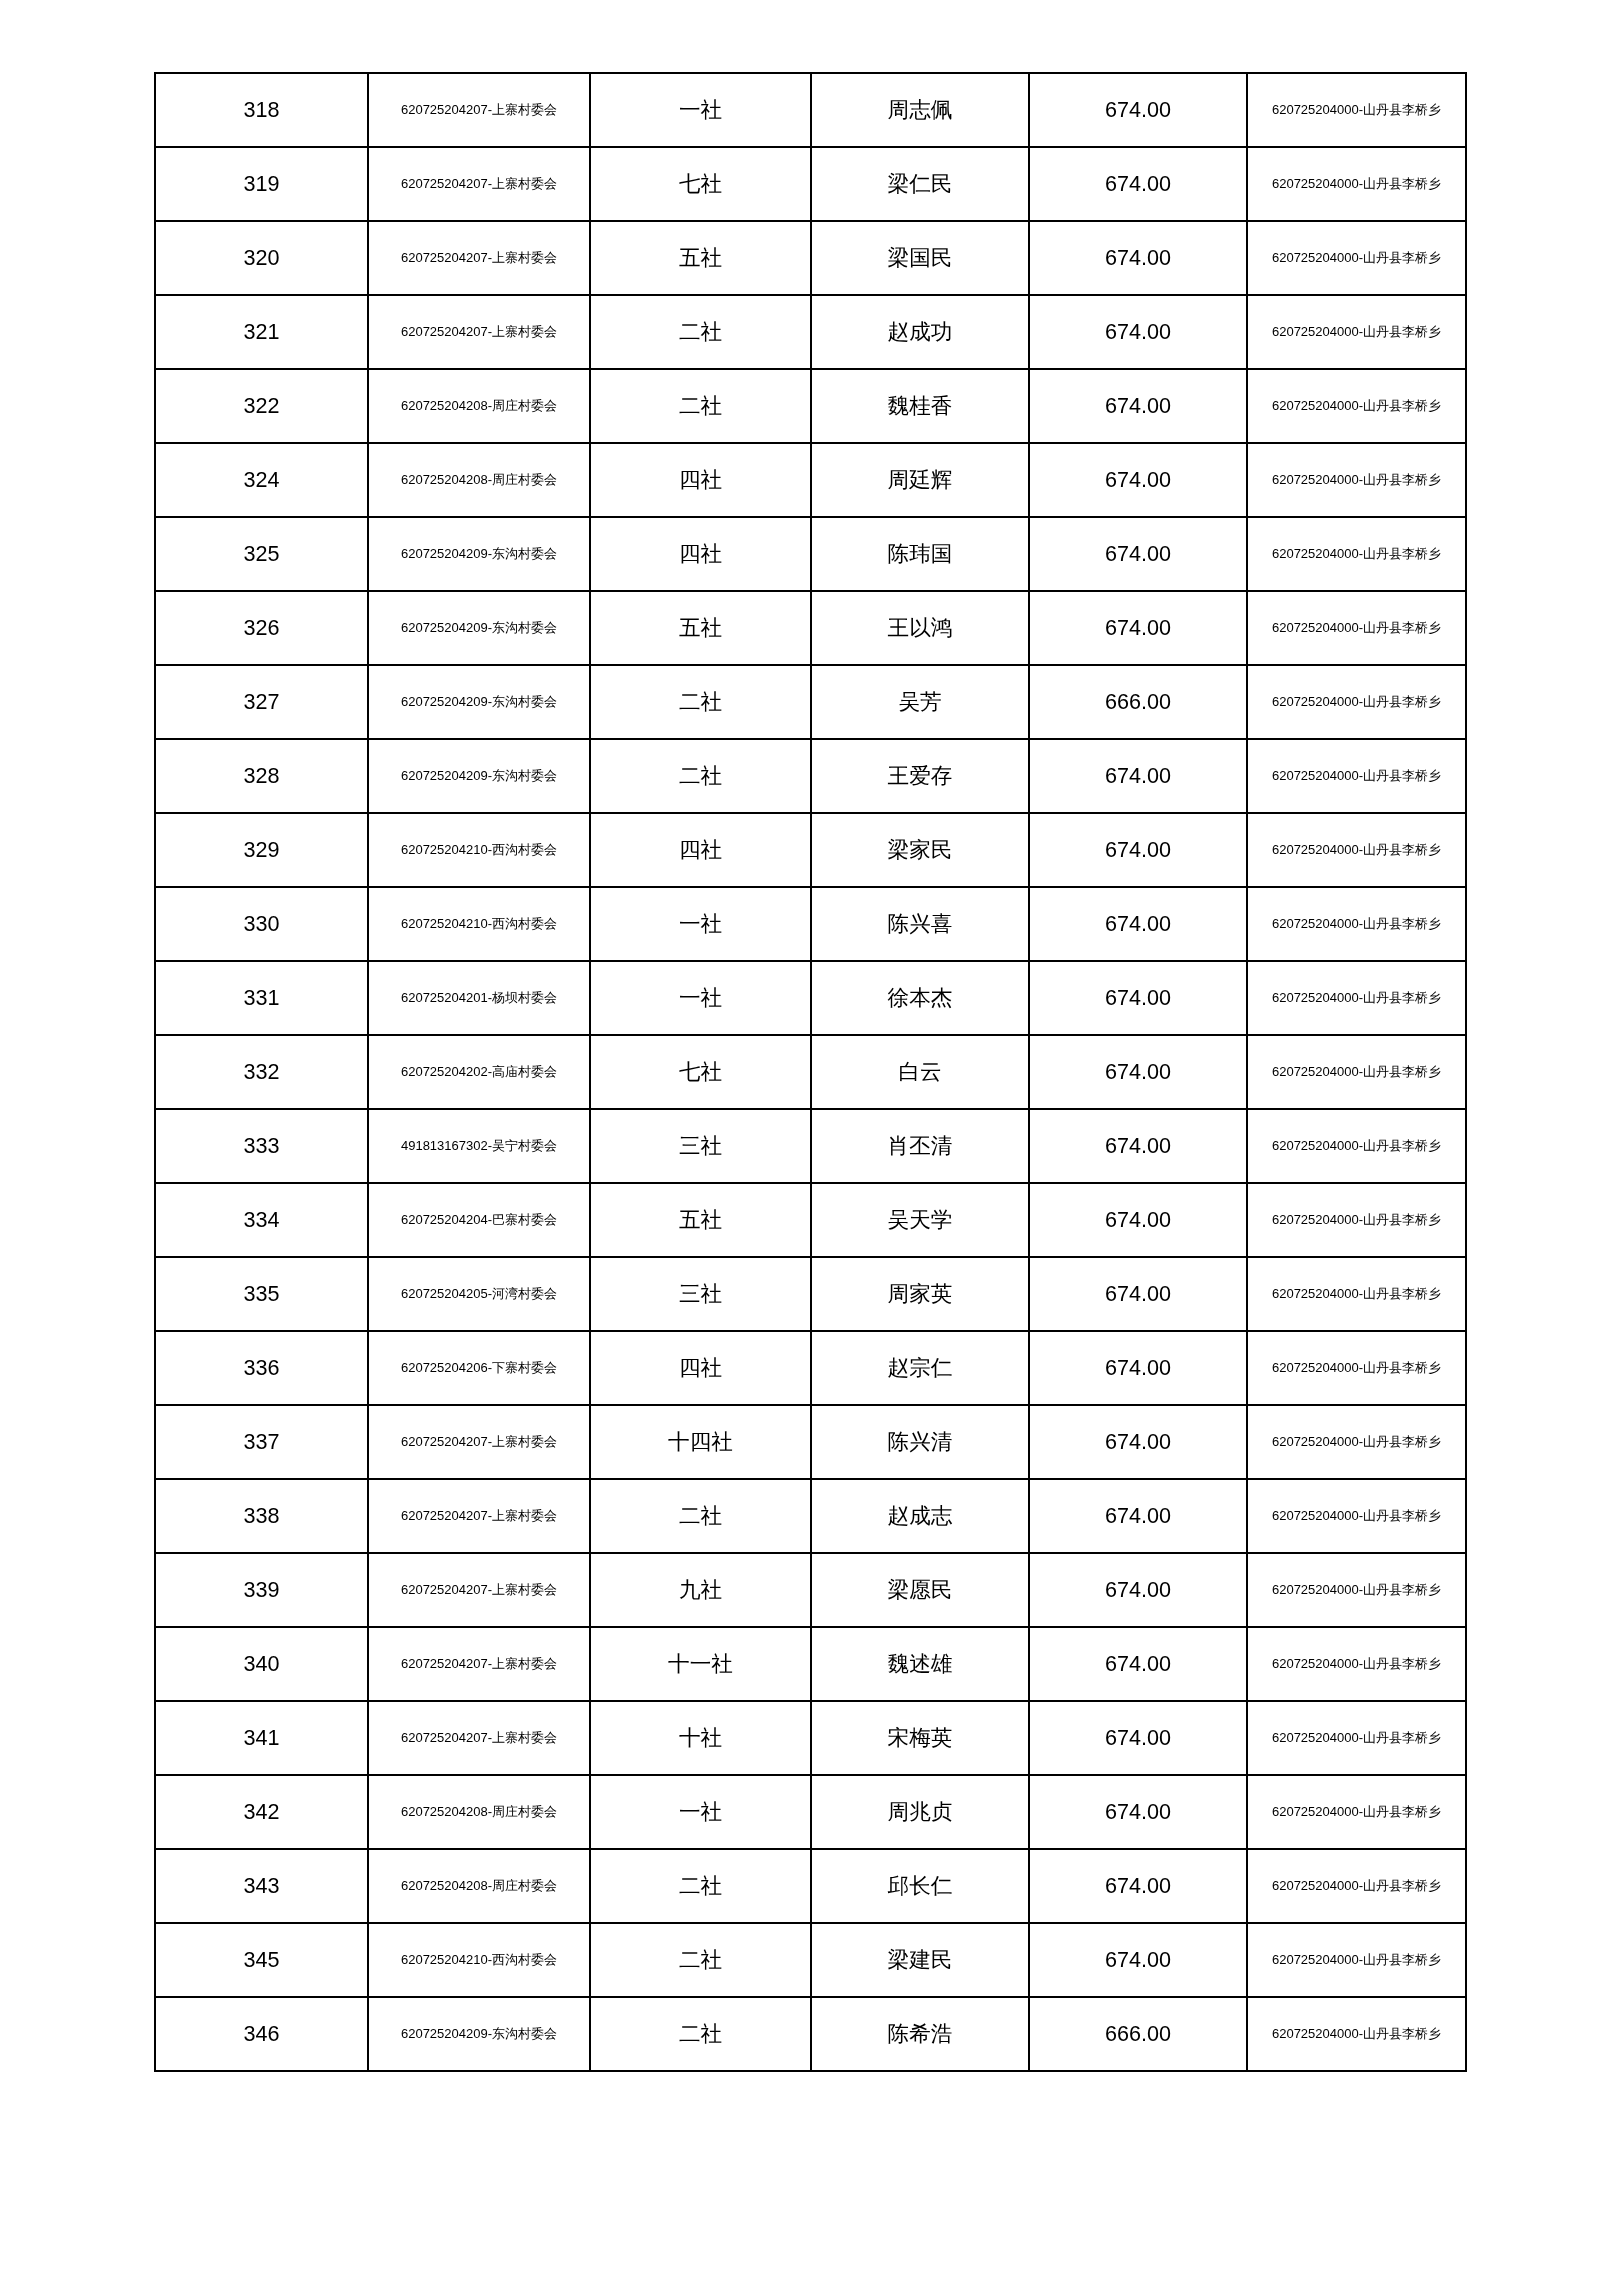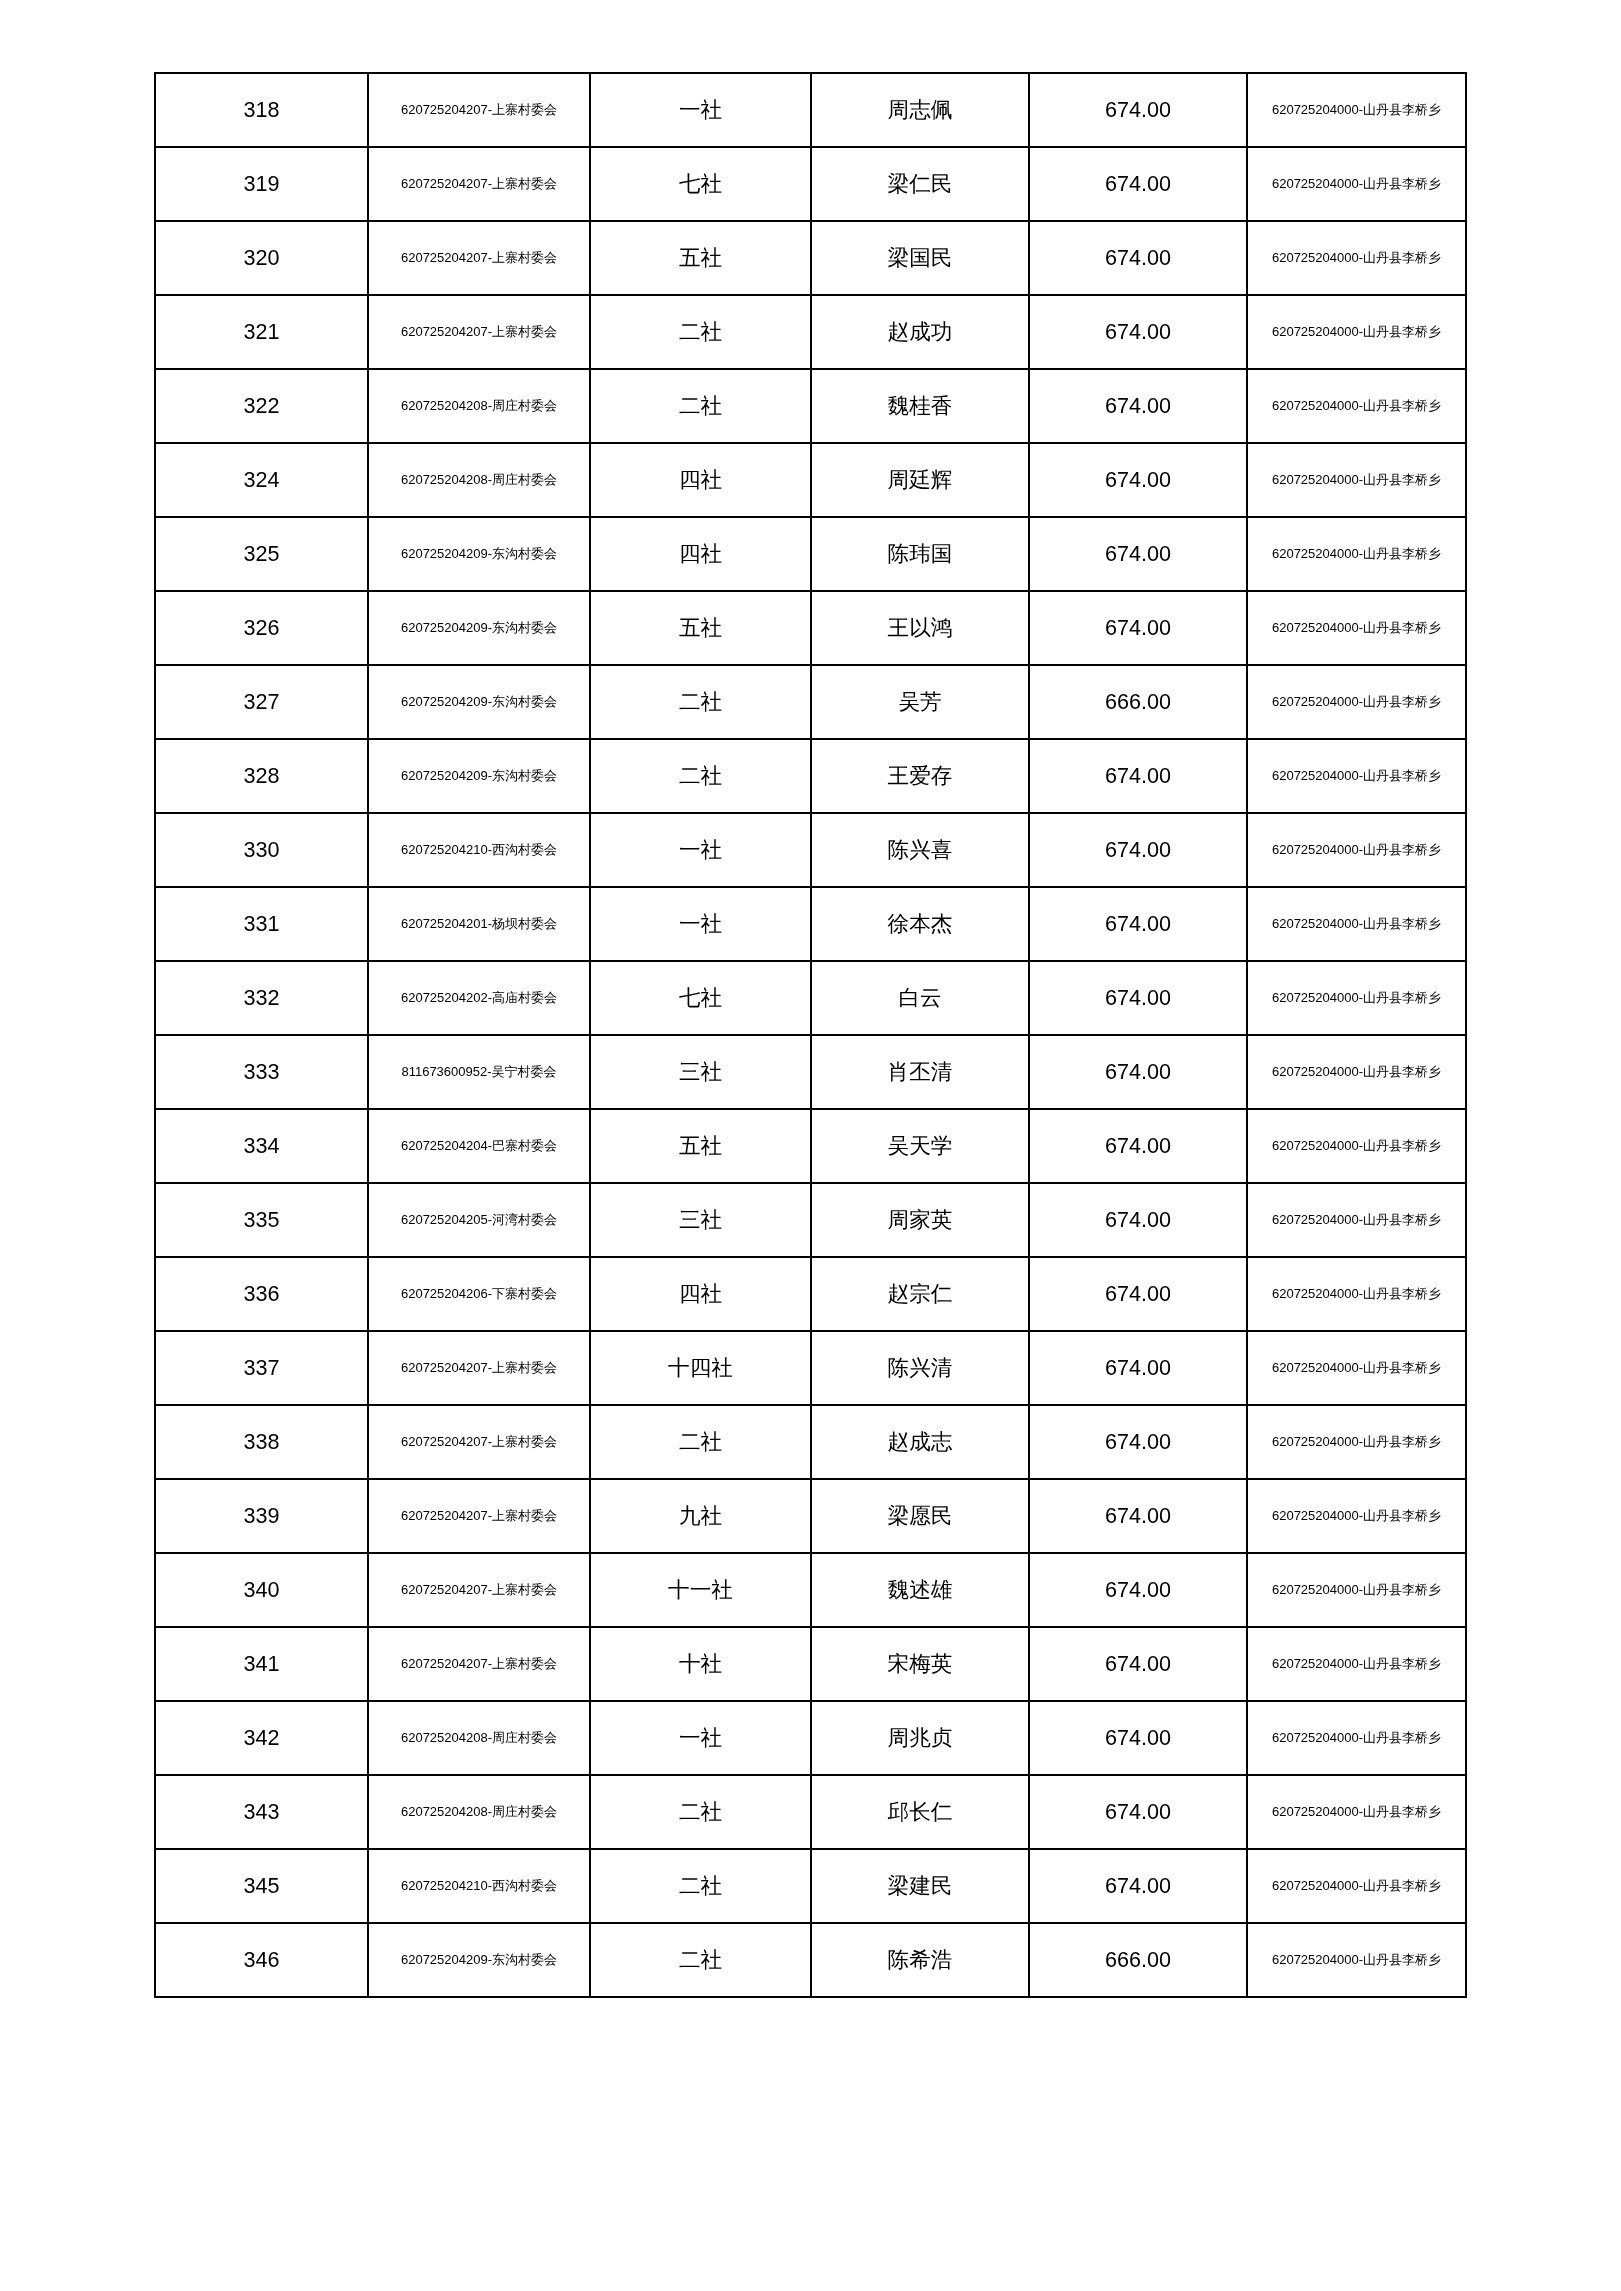--- a/index.html
+++ b/index.html
@@ -143,20 +143,28 @@
   </tr>
         <tr>
     <td>328</td>
     <td class="code">620725204209-东沟村委会</td>
     <td>二社</td>
     <td>王爱存</td>
     <td>674.00</td>
     <td class="code">620725204000-山丹县李桥乡</td>
   </tr>
         <tr>
+    <td>329</td>
+    <td class="code">620725204210-西沟村委会</td>
+    <td>四社</td>
+    <td>梁家民</td>
+    <td>674.00</td>
+    <td class="code">620725204000-山丹县李桥乡</td>
+  </tr>
+        <tr>
     <td>330</td>
     <td class="code">620725204210-西沟村委会</td>
     <td>一社</td>
     <td>陈兴喜</td>
     <td>674.00</td>
     <td class="code">620725204000-山丹县李桥乡</td>
   </tr>
         <tr>
     <td>331</td>
     <td class="code">620725204201-杨坝村委会</td>
@@ -168,21 +176,21 @@
         <tr>
     <td>332</td>
     <td class="code">620725204202-高庙村委会</td>
     <td>七社</td>
     <td>白云</td>
     <td>674.00</td>
     <td class="code">620725204000-山丹县李桥乡</td>
   </tr>
         <tr>
     <td>333</td>
-    <td class="code">811673600952-吴宁村委会</td>
+    <td class="code">491813167302-吴宁村委会</td>
     <td>三社</td>
     <td>肖丕清</td>
     <td>674.00</td>
     <td class="code">620725204000-山丹县李桥乡</td>
   </tr>
         <tr>
     <td>334</td>
     <td class="code">620725204204-巴寨村委会</td>
     <td>五社</td>
     <td>吴天学</td>

